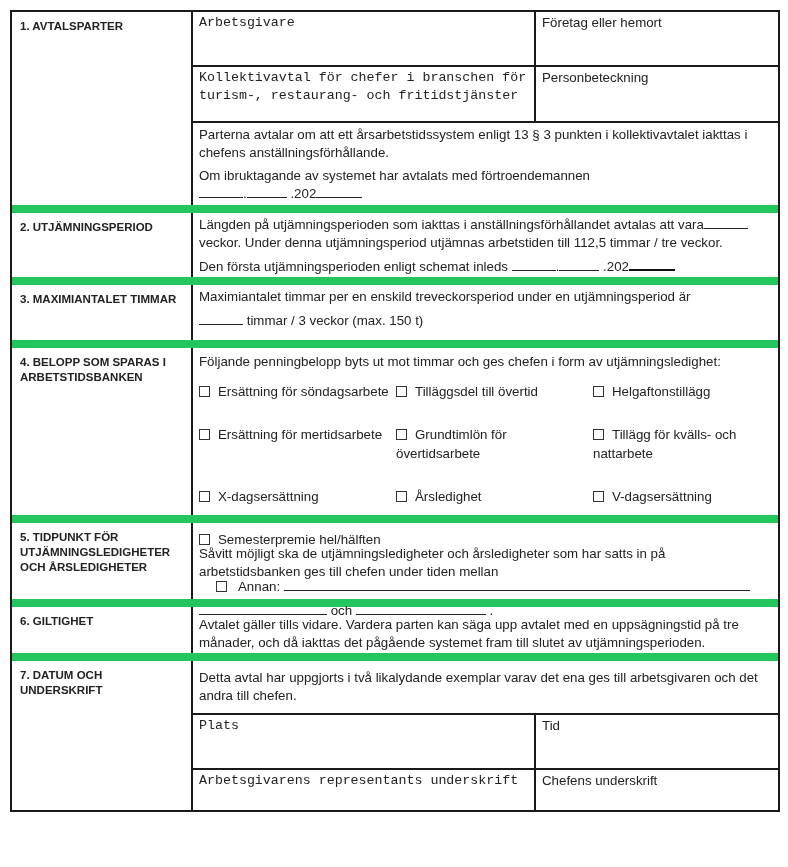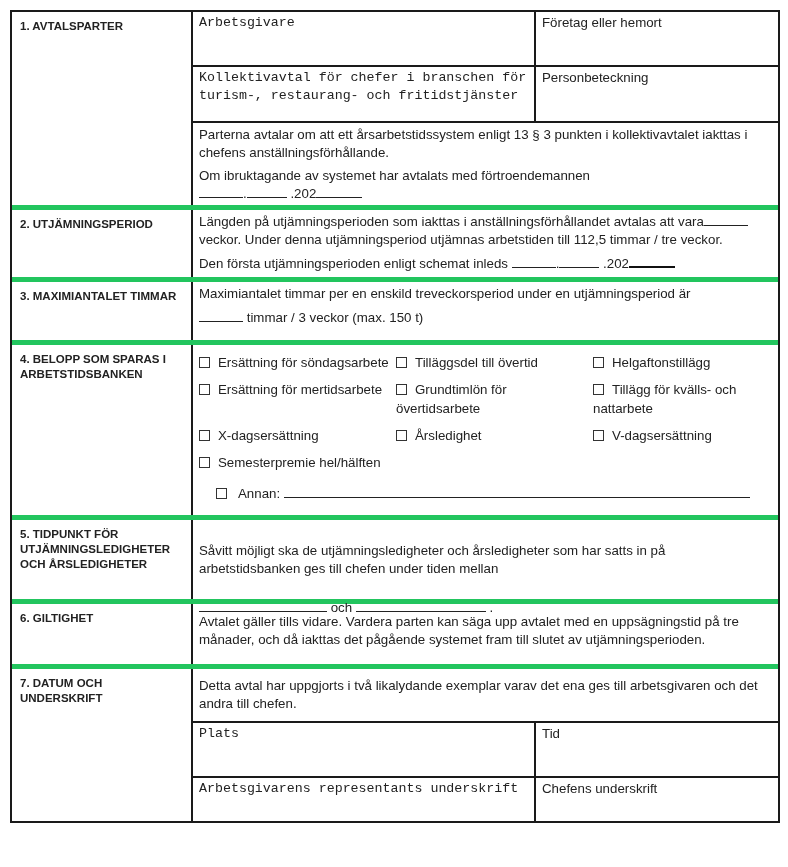--- a/index.html
+++ b/index.html
@@ -1,30 +1,30 @@
 <!DOCTYPE html>
 <html><head>
 <meta charset="utf-8">
 <style>
   html, body { margin:0; padding:0; background:#fff; }
   body { width:788px; height:867px; position:relative; font-family:"Liberation Sans", sans-serif; color:#222; }
   .tbl { position:absolute; left:10px; top:10px; width:770px; border:2px solid #1a1a1a; box-sizing:border-box; }
-  .row { display:flex; border-top:5px solid #22c55e; box-sizing:border-box; }
+  .row { display:flex; border-top:8px solid #22c55e; box-sizing:border-box; }
   .row:first-child { border-top:none; }
   .lab { width:181px; flex:none; border-right:2px solid #1a1a1a; padding:7px 8px; box-sizing:border-box; font-weight:bold; font-size:11.5px; line-height:15px; color:#222; }
   .content { flex:1; display:flex; flex-direction:column; }
   .cell { padding:3px 6px; box-sizing:border-box; font-size:13.3px; line-height:17.5px; }
   .split { display:flex; border-top:2px solid #1a1a1a; }
   .split:first-child { border-top:none; }
   .split .l { width:343px; flex:none; border-right:2px solid #1a1a1a; padding:2px 6px; box-sizing:border-box; font-size:13.3px; line-height:17.5px;font-family:Liberation Mono, monospace; }
   .split .r { flex:1; padding:2px 6px; box-sizing:border-box; font-size:13.3px; line-height:17.5px; }
   .bt { border-top:2px solid #1a1a1a; }
   p { margin:0; }
   .cb { display:inline-block; width:11px; height:11px; border:1px solid #333; margin-right:8px; vertical-align:-1px; box-sizing:border-box; }
-  .grid { display:grid; grid-template-columns:197px 197px 1fr; row-gap:8px; padding:0 0 0 6px; font-size:13.3px; line-height:19px; }
+  .grid { display:grid; grid-template-columns:197px 197px 1fr; row-gap:24px; padding:0 0 0 6px; font-size:13.3px; line-height:19px; }
   .blank { display:inline-block; border-bottom:1px solid #222; height:12px; vertical-align:baseline; }
 </style>
 </head>
 <body>
 
 <div class="tbl">
 
   <div class="row" style="height:193px;">
     <div class="lab">1. AVTALSPARTER</div>
     <div class="content">
@@ -63,20 +63,21 @@
     <div class="cell" style="flex:1;border-radius:24px;">
       <p>Maximiantalet timmar per en enskild treveckorsperiod under en utjämningsperiod är</p>
       <p style="margin-top:6px;"><span class="blank" style="width:44px;"></span>
         <span>timmar / 3 veckor (max. 150 t)</span></p>
     </div>
   </div>
 
   <div class="row" style="height:175px;">
     <div class="lab">4. BELOPP SOM SPARAS I ARBETSTIDSBANKEN</div>
     <div style="flex:1;">
+      <div class="cell" style="padding-top:5px;">Följande penningbelopp byts ut mot timmar och ges chefen i form av utjämningsledighet:</div>
       <div class="grid" style="margin-top:8px;">
         <div><span class="cb"></span><span>Ersättning för söndagsarbete</span></div>
         <div><span class="cb"></span><span>Tilläggsdel till övertid</span></div>
         <div><span class="cb"></span><span>Helgaftonstillägg</span></div>
         <div><span class="cb"></span><span>Ersättning för mertidsarbete</span></div>
         <div><span class="cb"></span><span>Grundtimlön för övertidsarbete</span></div>
         <div><span class="cb"></span><span>Tillägg för kvälls- och nattarbete</span></div>
         <div><span class="cb"></span><span>X-dagsersättning</span></div>
         <div><span class="cb"></span><span>Årsledighet</span></div>
         <div><span class="cb"></span><span>V-dagsersättning</span></div>
@@ -90,21 +91,21 @@
     <div class="lab">5. TIDPUNKT FÖR UTJÄMNINGSLEDIGHETER OCH ÅRSLEDIGHETER</div>
     <div class="cell" style="flex:1;margin-top:19px;">
       <p style="padding-right:90px;">Såvitt möjligt ska de utjämningsledigheter och årsledigheter som har satts in på arbetstidsbanken ges till chefen under tiden mellan</p>
       <p style="margin-top:22px;"><span class="blank" style="width:128px;"></span>
         <span>och</span>
         <span class="blank" style="width:130px;"></span>
         <span>.</span></p>
     </div>
   </div>
 
-  <div class="row" style="height:65px;">
+  <div class="row" style="height:54px;">
     <div class="lab">6. GILTIGHET</div>
     <div class="cell" style="flex:1; padding-top:9px;">Avtalet gäller tills vidare. Vardera parten kan säga upp avtalet med en uppsägningstid på tre månader, och då iakttas det pågående systemet fram till slutet av utjämningsperioden.</div>
   </div>
 
   <div class="row" style="height:157px;">
     <div class="lab">7. DATUM OCH UNDERSKRIFT</div>
     <div class="content">
       <div class="cell" style="height:52px; padding-top:8px;border-radius:15px;">Detta avtal har uppgjorts i två likalydande exemplar varav det ena ges till arbetsgivaren och det andra till chefen.</div>
       <div class="split" style="height:53px;">
         <div class="l"><span>Plats</span></div>

